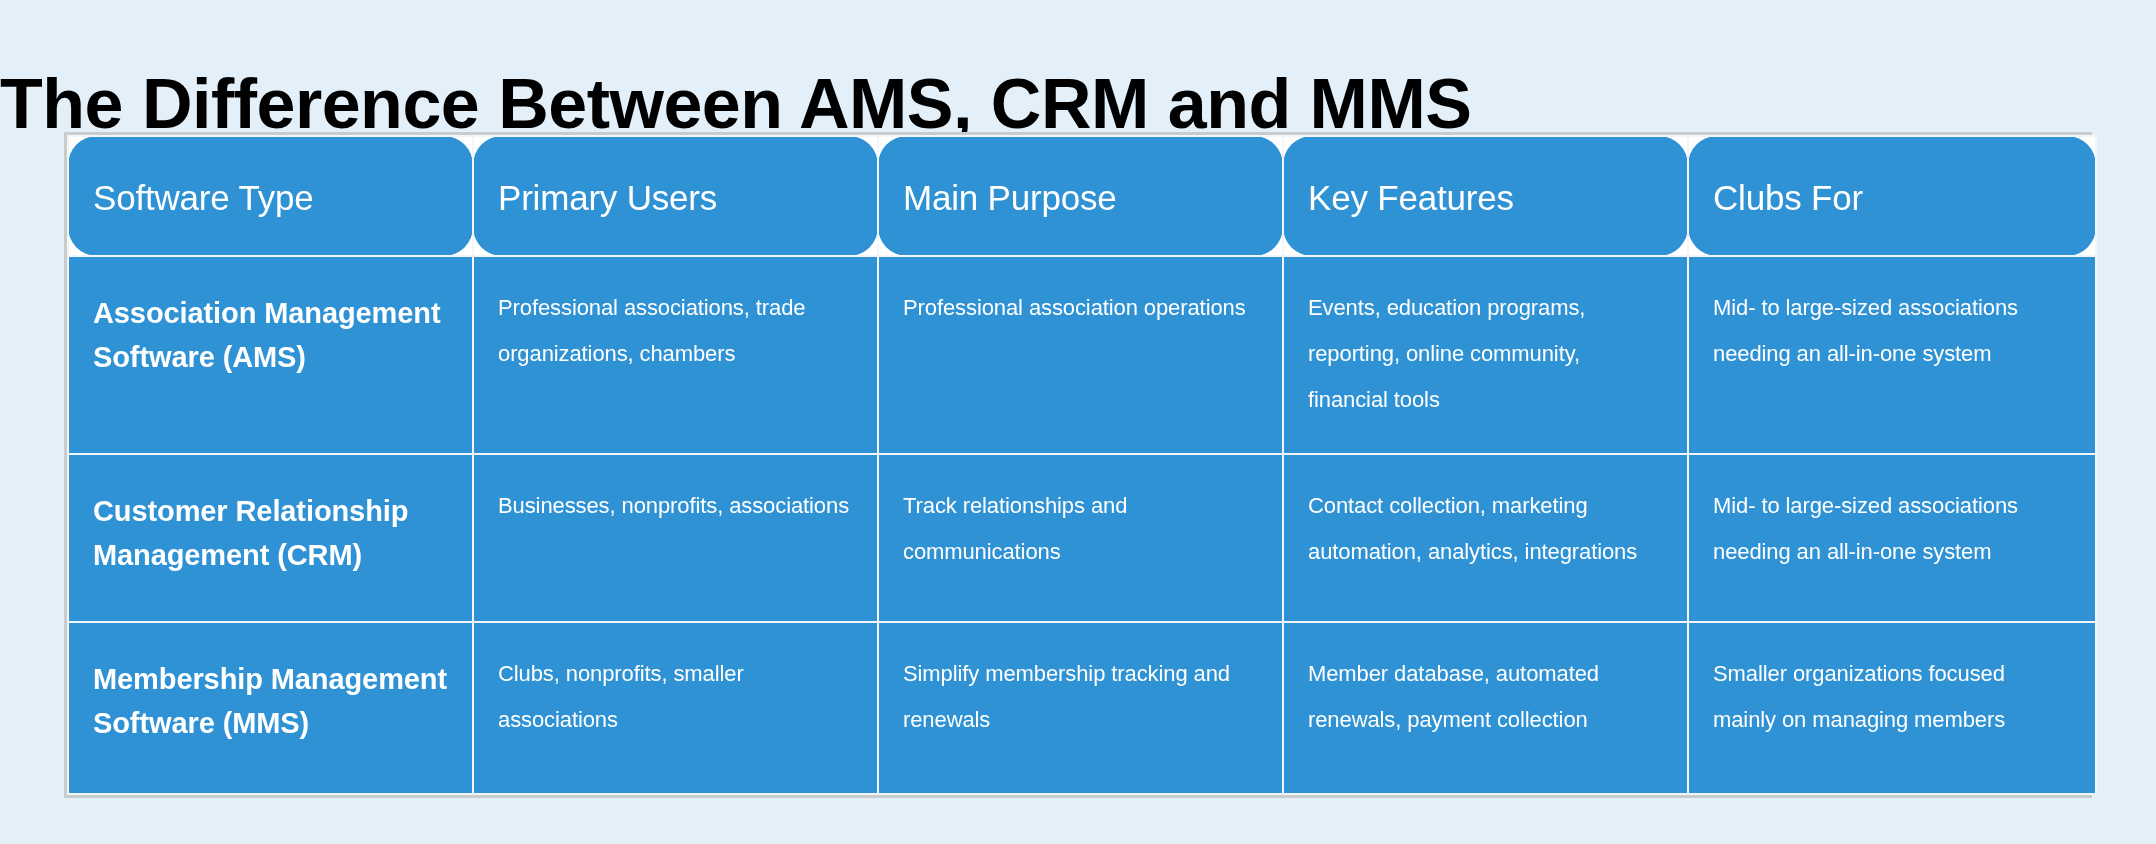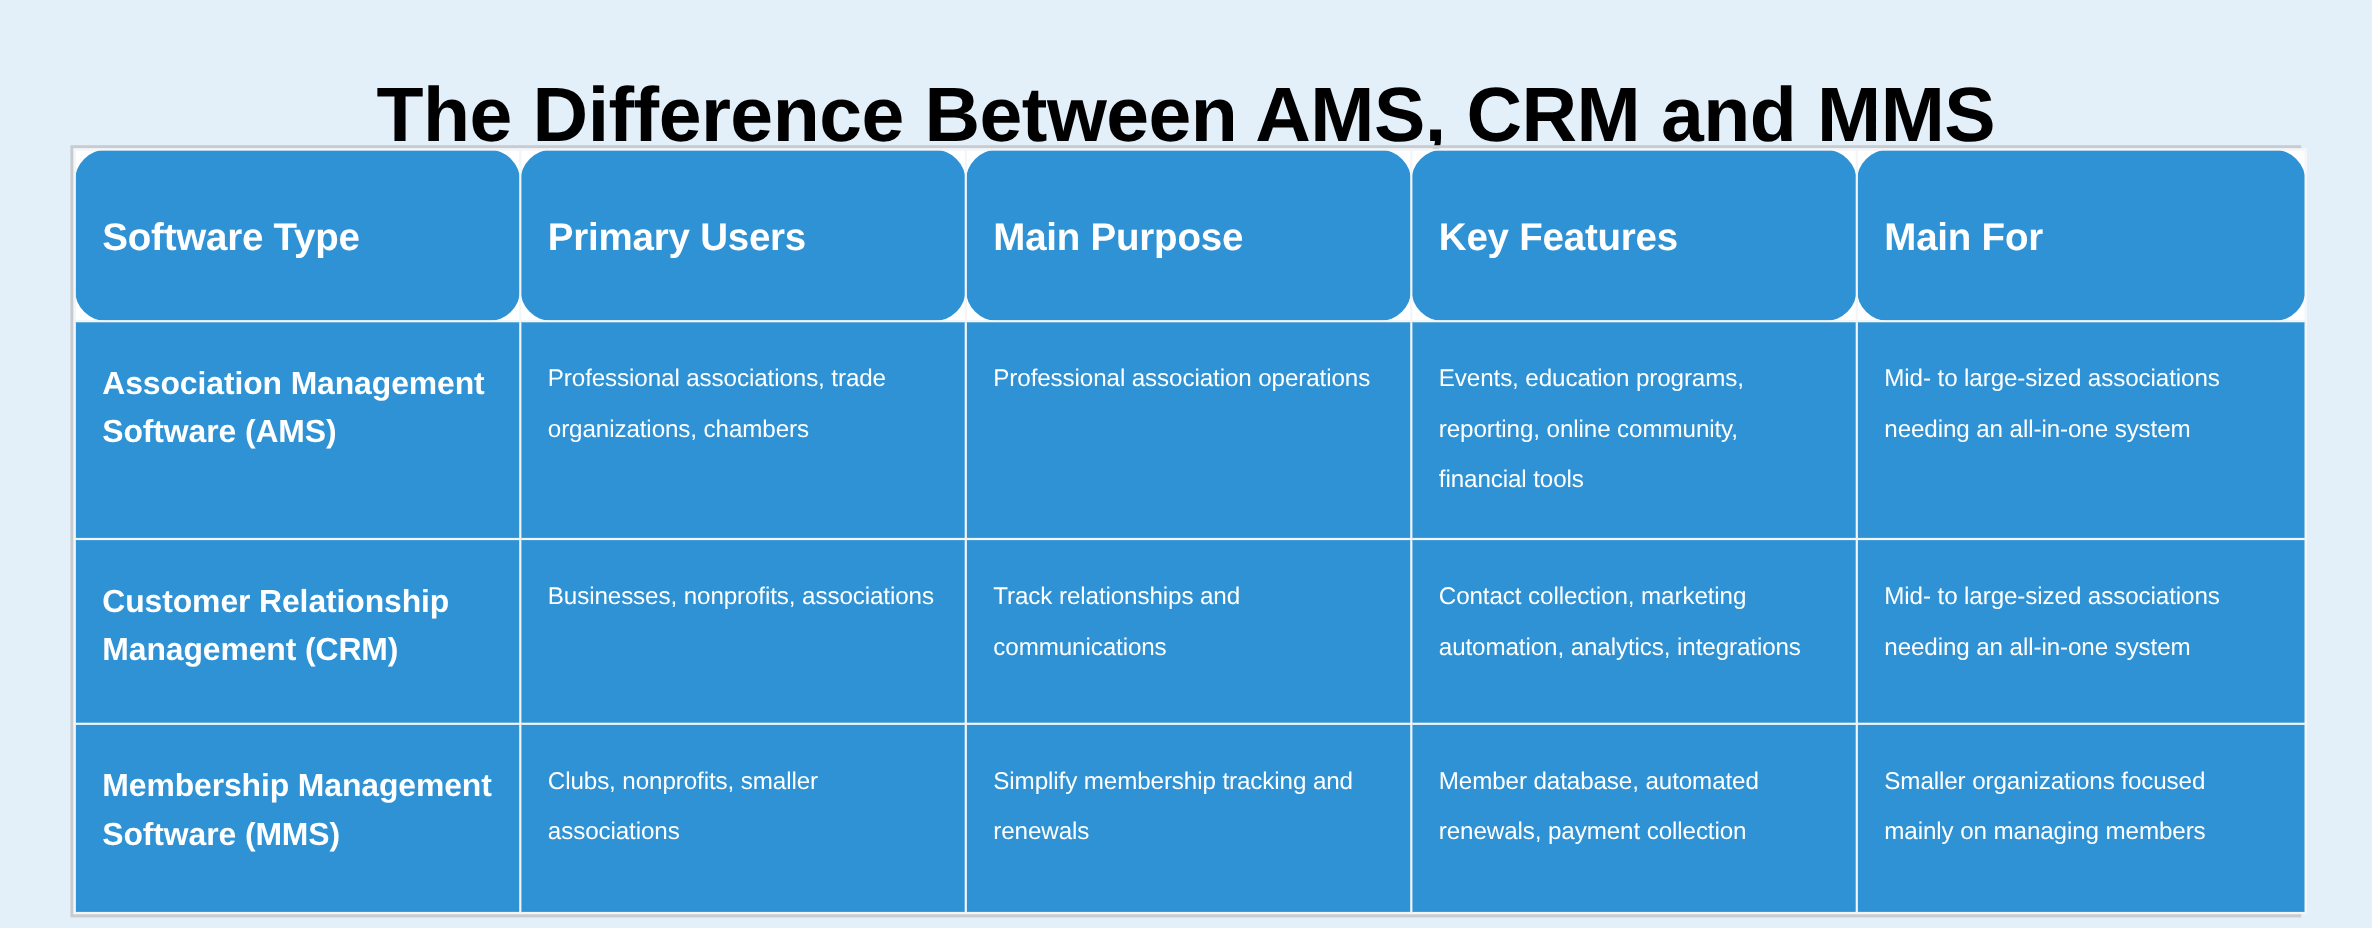--- a/index.html
+++ b/index.html
@@ -20,21 +20,20 @@
     height: 844px;
     background: #e3f0fa;
     box-sizing: border-box;
   }
 
   .page-title {
     position: absolute;
     top: 16px;
     left: 0;
     width: 2156px;
-    text-align: center;
     font-size: 70px;
     line-height: 86px;
     font-weight: bold;
     color: #000000;
     letter-spacing: -0.5px;
     font-family: "Liberation Sans", sans-serif;
     margin-top: 45px;
   }
 
   .table-wrap {
@@ -57,25 +56,25 @@
   table.compare th,
   table.compare td {
     background: #2e92d4;
     color: #ffffff;
     border: 2px solid #f2f6f9;
     vertical-align: top;
     box-sizing: border-box;
   }
 
   table.compare thead th {
-    height: 156px;
+    height: 120px;
     padding: 26px 24px 22px 24px;
     font-size: 35px;
     line-height: 42px;
-    font-weight: bold;
+    font-weight: normal;
     vertical-align: middle;
     text-align: left;
     letter-spacing: -0.2px;
     border-radius: 29px;
   }
 
   table.compare tbody td {
     padding: 28px 24px 30px 24px;
     font-size: 22px;
     line-height: 46px;
@@ -116,21 +115,21 @@
           <col class="c2">
           <col class="c3">
           <col class="c4">
       </colgroup>
       <thead>
         <tr>
           <th>Software Type</th>
           <th>Primary Users</th>
           <th>Main Purpose</th>
           <th>Key Features</th>
-          <th>Main For</th>
+          <th>Clubs For</th>
         </tr>
       </thead>
       <tbody>
         <tr class="row-0">
           <td class="cell-type">Association Management Software (AMS)</td>
           <td>Professional associations, trade organizations, chambers</td>
           <td>Professional association operations</td>
           <td>Events, education programs, reporting, online community, financial tools</td>
           <td>Mid- to large-sized associations needing an all-in-one system</td>
         </tr>

